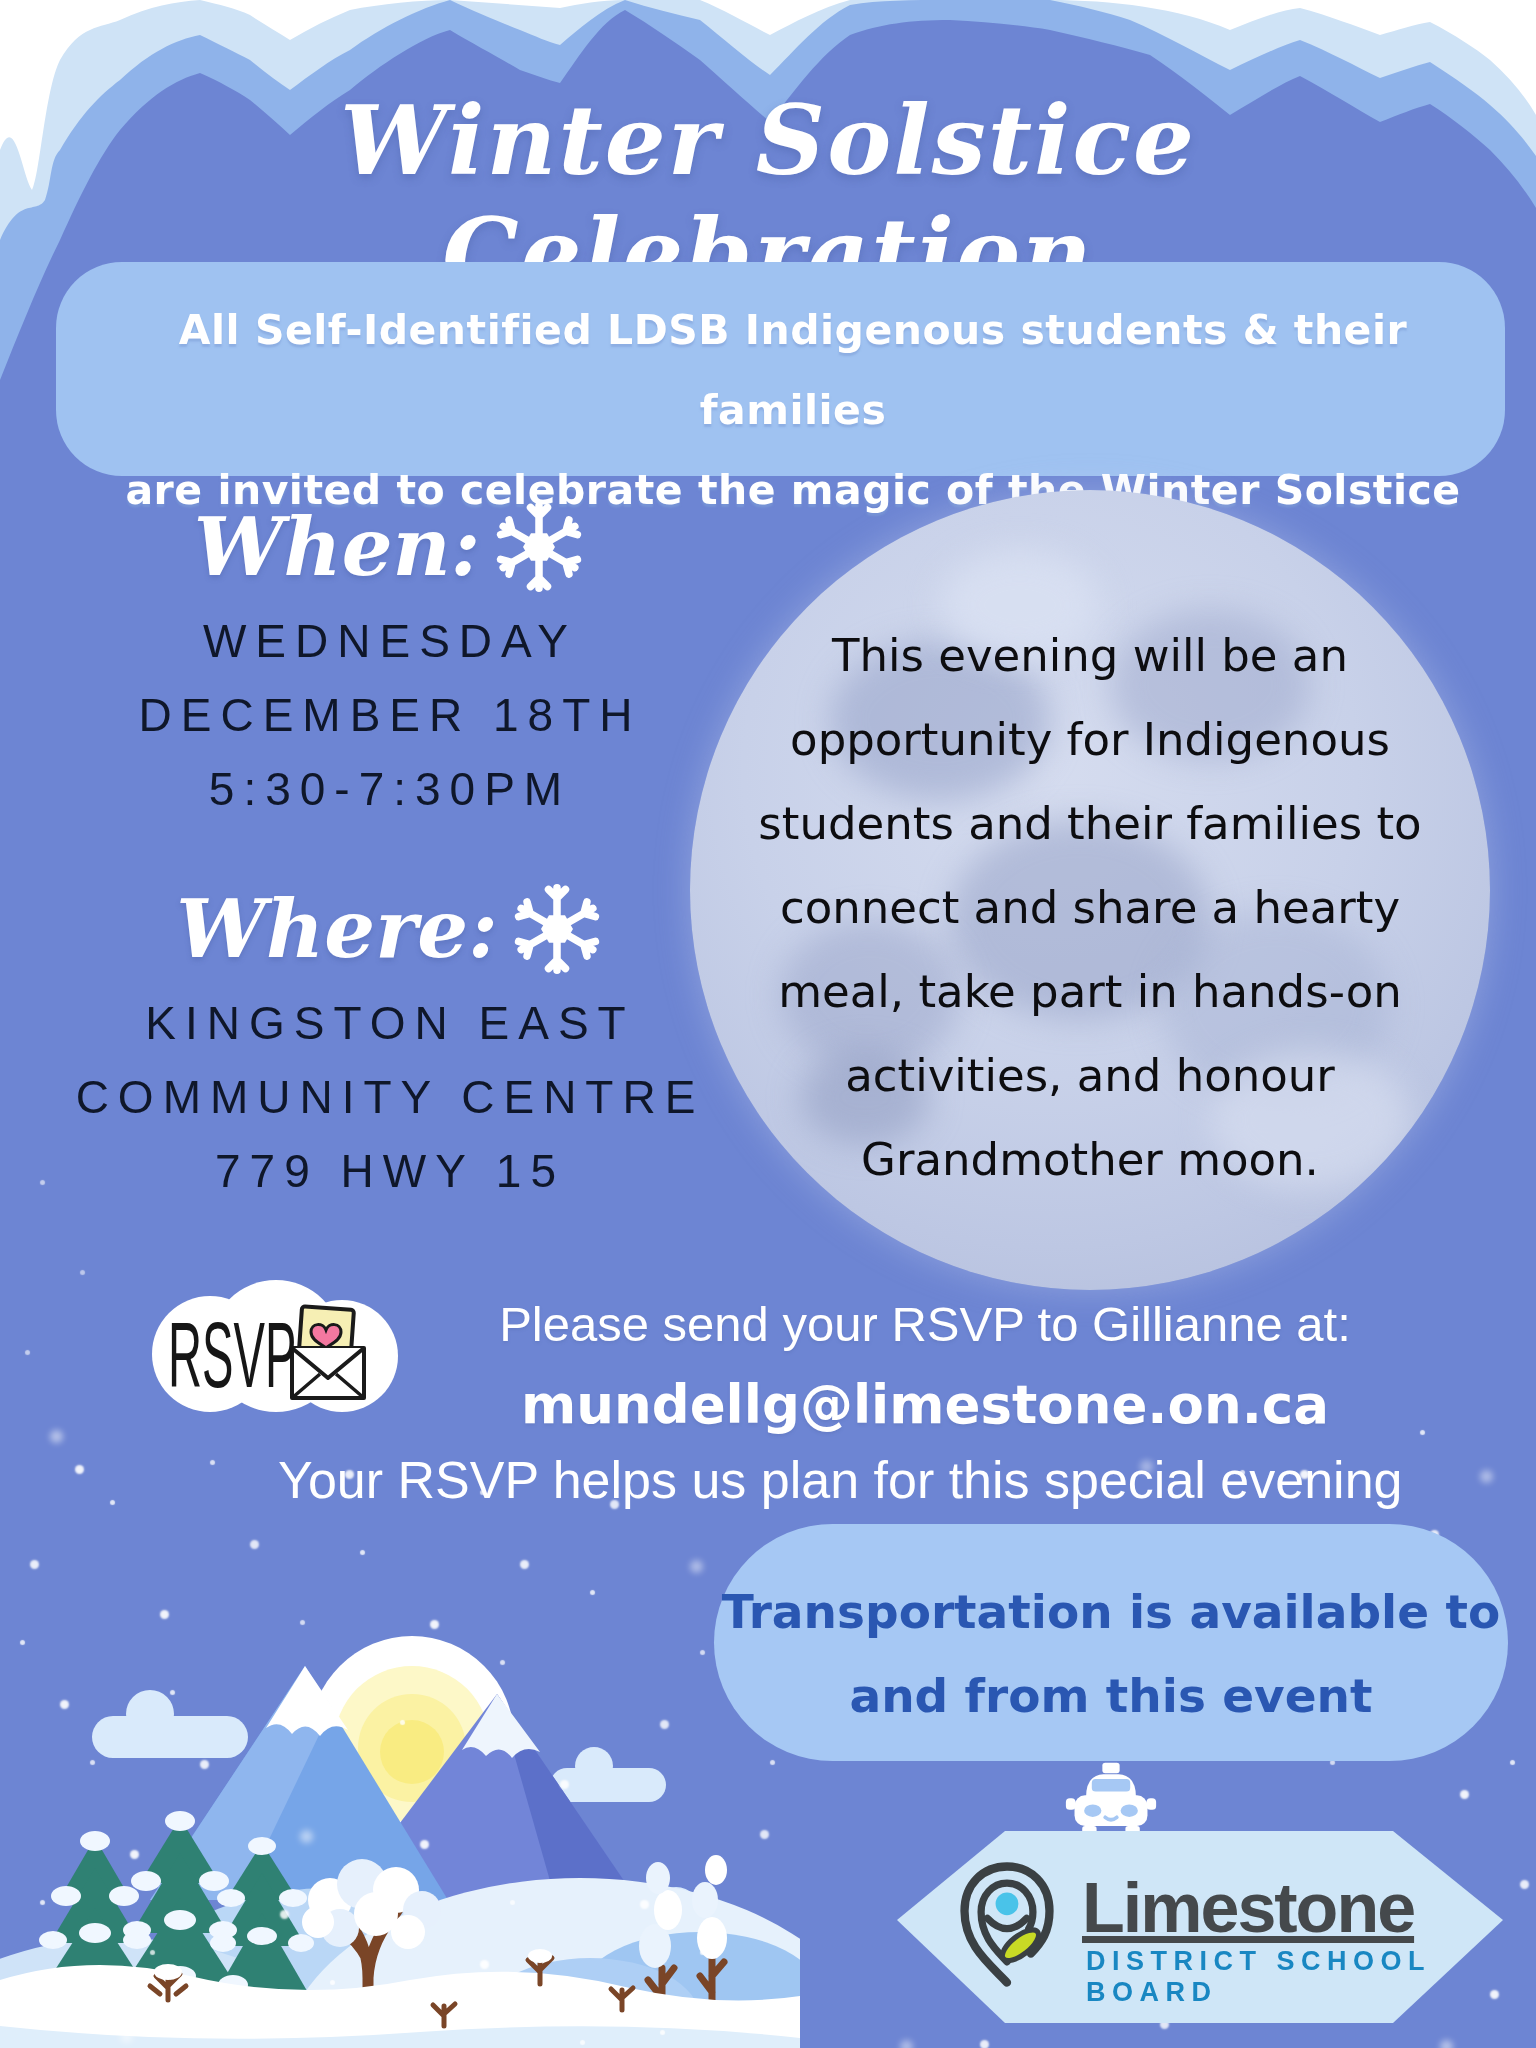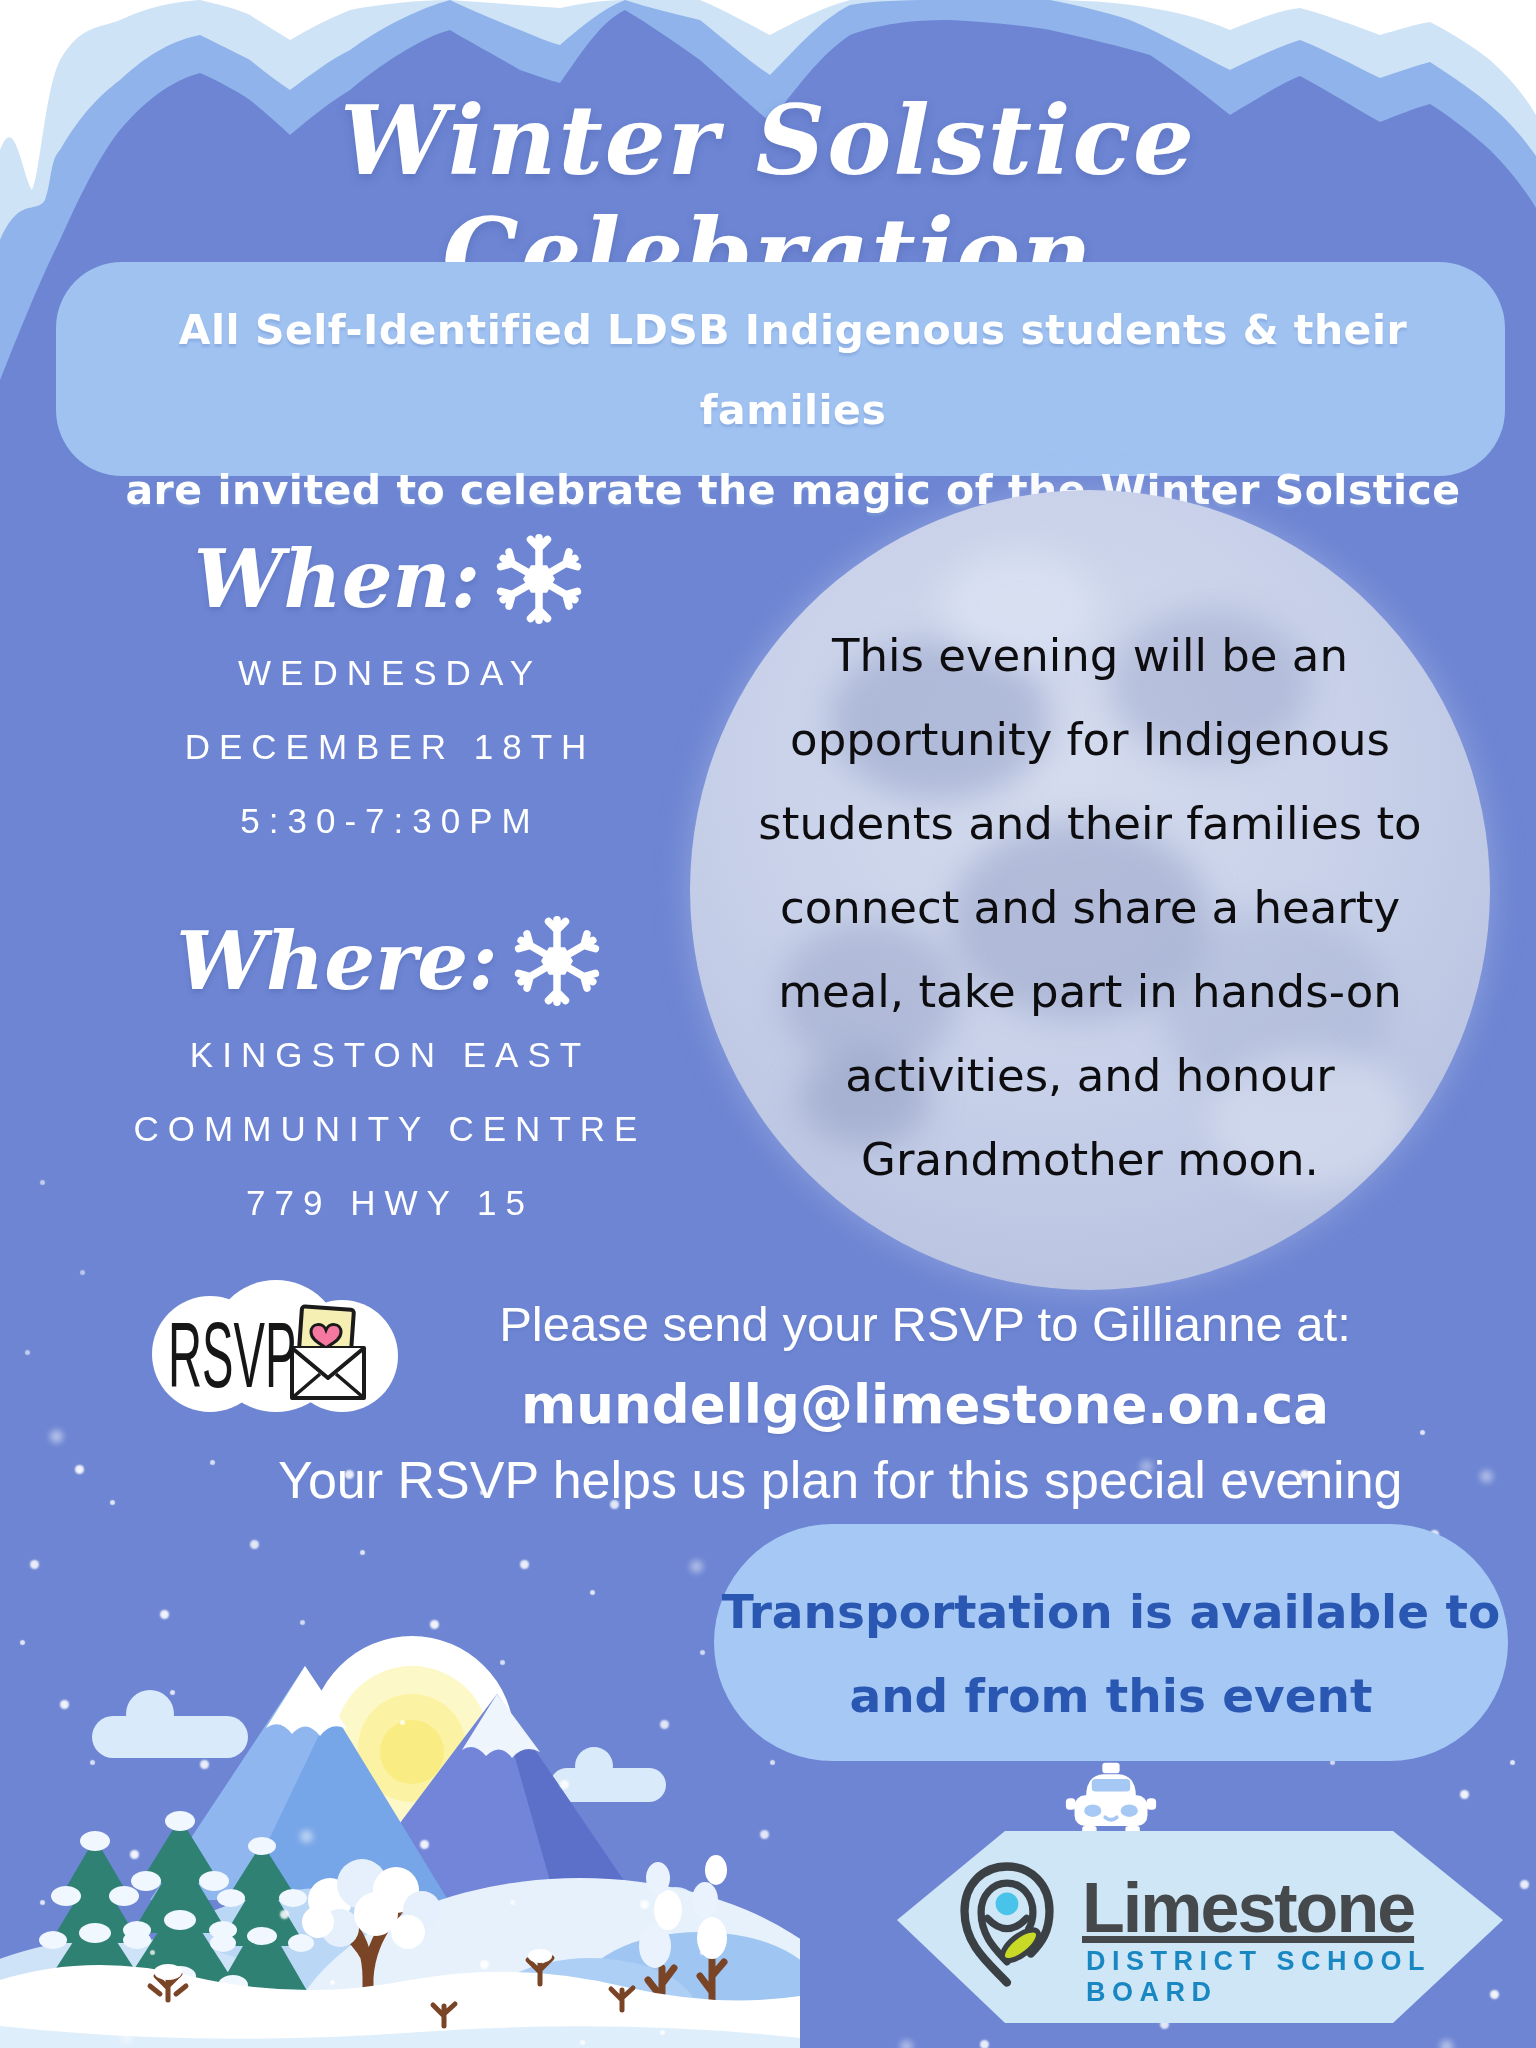--- a/index.html
+++ b/index.html
@@ -15,25 +15,25 @@
          font:italic 700 96px "DejaVu Serif",serif;letter-spacing:2px;
          text-shadow:0 4px 8px rgba(75,98,168,.45);}
 
   
   #subtitle-box{left:56px;top:262px;width:1424px;height:214px;background:#9fc2f1;border-radius:66px;padding-left:25px;}
   .sub-line{width:100%;text-align:center;font-weight:bold;font-size:41px;line-height:80px;color:#fff;
             letter-spacing:.5px;text-shadow:0 3px 2px rgba(125,158,215,.55);}
   #subtitle-box .inner{padding-top:28px;}
 
   
-  .script-row{display:flex;justify-content:center;align-items:center;gap:12px;margin-top:32px;}
+  .script-row{display:flex;justify-content:center;align-items:center;gap:12px;}
   .script-label{font:italic 700 80px "DejaVu Serif",serif;color:#fff;text-shadow:0 3px 5px rgba(75,98,168,.4);}
   .flake{width:94px;height:94px;}
-  .details{margin-top:10px;font-family:"Liberation Sans",sans-serif;font-size:35px;
-           letter-spacing:9px;line-height:74px;color:#ffffff;text-align:center;}
+  .details{margin-top:10px;font-family:"Liberation Sans",sans-serif;font-size:46px;
+           letter-spacing:9px;line-height:74px;color:#0f172a;text-align:center;}
   #when-block{left:30px;top:500px;width:720px;text-align:center;}
   #where-block{left:30px;top:882px;width:720px;text-align:center;}
 
   
   #moon{left:690px;top:490px;width:800px;height:800px;border-radius:50%;overflow:hidden;
         background:radial-gradient(circle at 45% 35%, #d5dcef 0%, #c8d1e9 45%, #bdc7e3 70%, #aeb9d9 100%);
         box-shadow:0 0 34px rgba(205,215,240,.35);}
   .blob{position:absolute;border-radius:50%;filter:blur(16px);}
   #moon-text{position:absolute;left:-60px;top:124px;width:920px;text-align:center;
              font-size:45px;line-height:84px;color:#0d0d10;}

